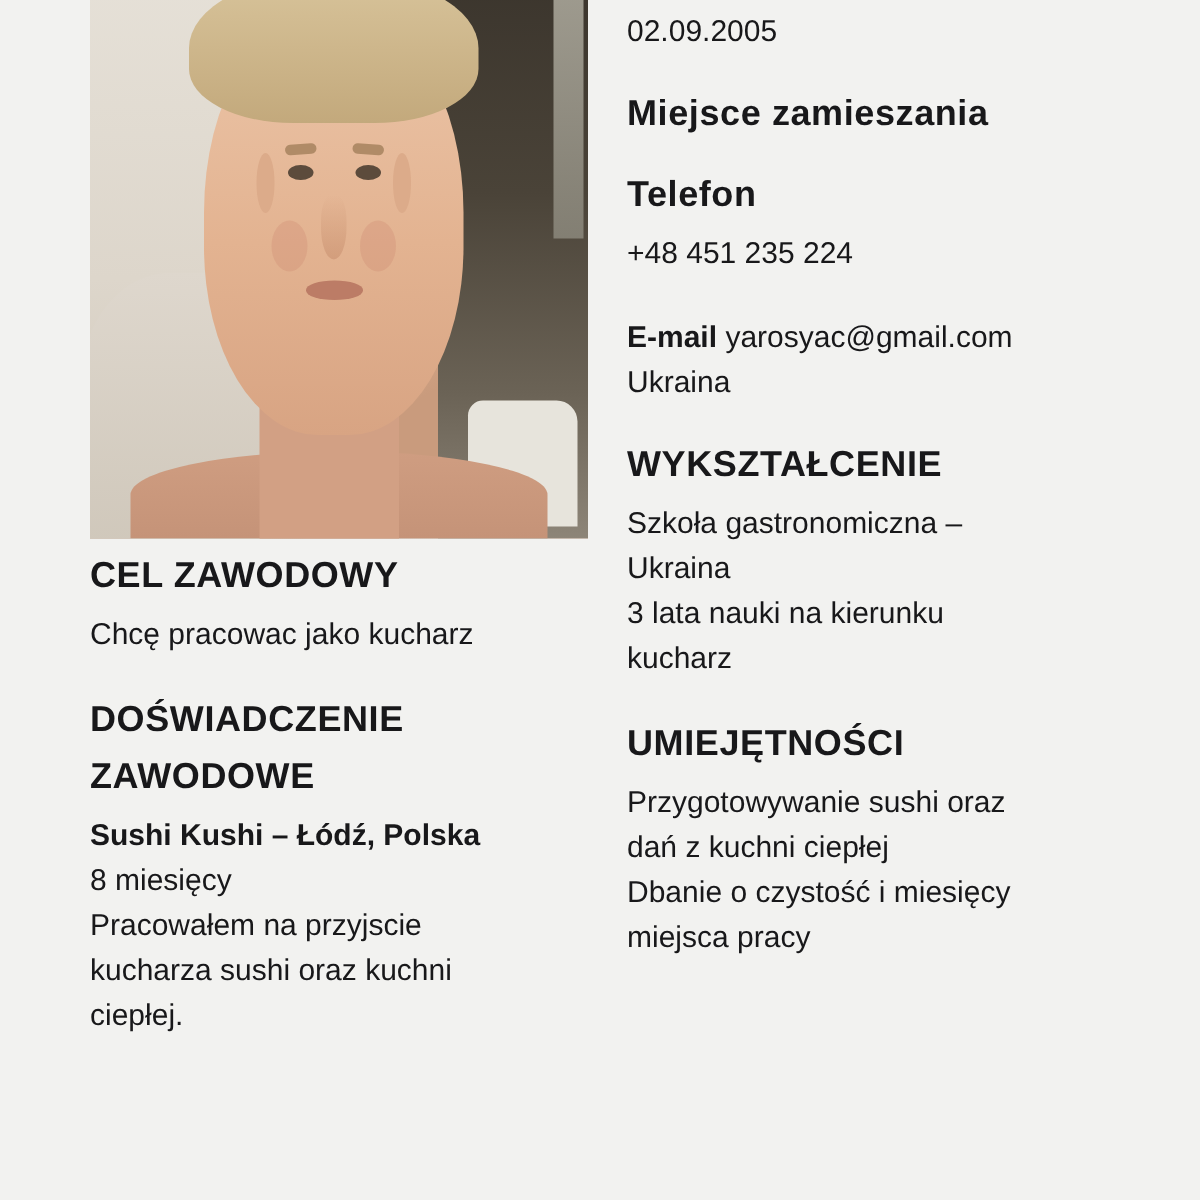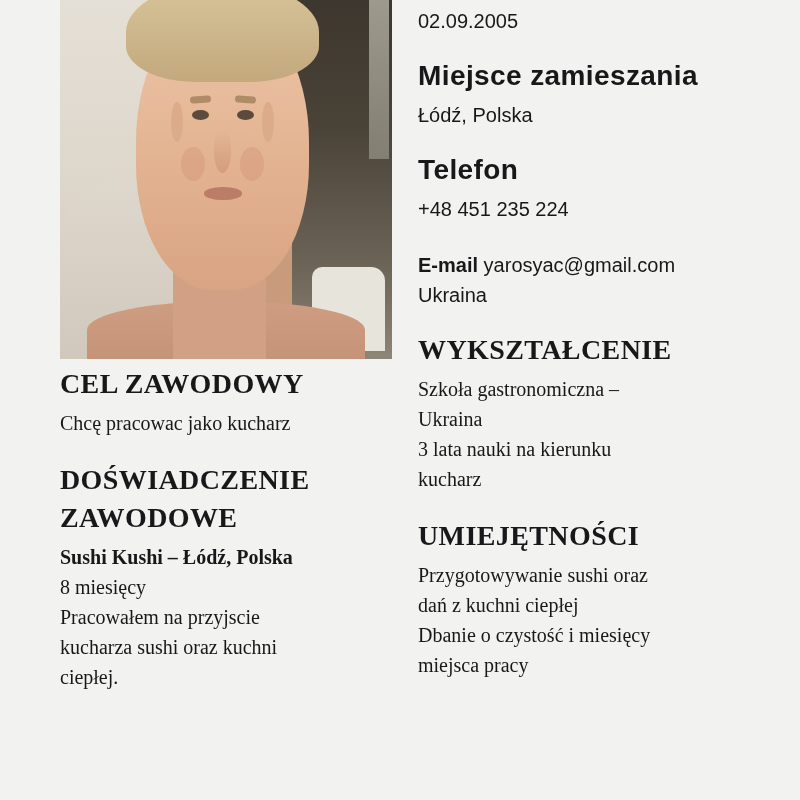--- a/index.html
+++ b/index.html
@@ -159,27 +159,27 @@
     left: 60px;
     top: 370px;
     width: 330px;
   }
   .col-right {
     left: 418px;
     top: 0;
     width: 340px;
   }
   h2.section {
-    font-size: 28px;
+    font-size: 24px;
     font-weight: bold;
     letter-spacing: .4px;
     margin: 0 0 10px 0;
     line-height: 28px;
   }
-  .block { margin-bottom: 28px; font-family: Liberation Serif, serif; }
+  .block { margin-bottom: 28px; }
   .line { margin: 0; }
   .strong-line { font-weight: bold; margin: 0; }
   .label-bold { font-weight: bold; }
   .inline-pair { margin: 0; }
   .top-right-block { margin-bottom: 26px; }
   .date-line { margin: 0 0 26px 0; padding-top: 6px; }
 </style>
 </head>
 <body>
 
@@ -211,21 +211,20 @@
       <div class="hair"></div>
     </div>
   </div>
 
   <div class="col col-right">
 
     <p class="date-line">02.09.2005</p>
 
     <div class="top-right-block">
       <h2 class="section">Miejsce zamieszania</h2>
-      <p class="line">Łódź, Polska</p>
     </div>
 
     <div class="top-right-block">
       <h2 class="section">Telefon</h2>
       <p class="line">+48 451 235 224</p>
     </div>
 
     <div class="top-right-block">
       <p class="inline-pair">
         <span class="label-bold">E-mail</span>

